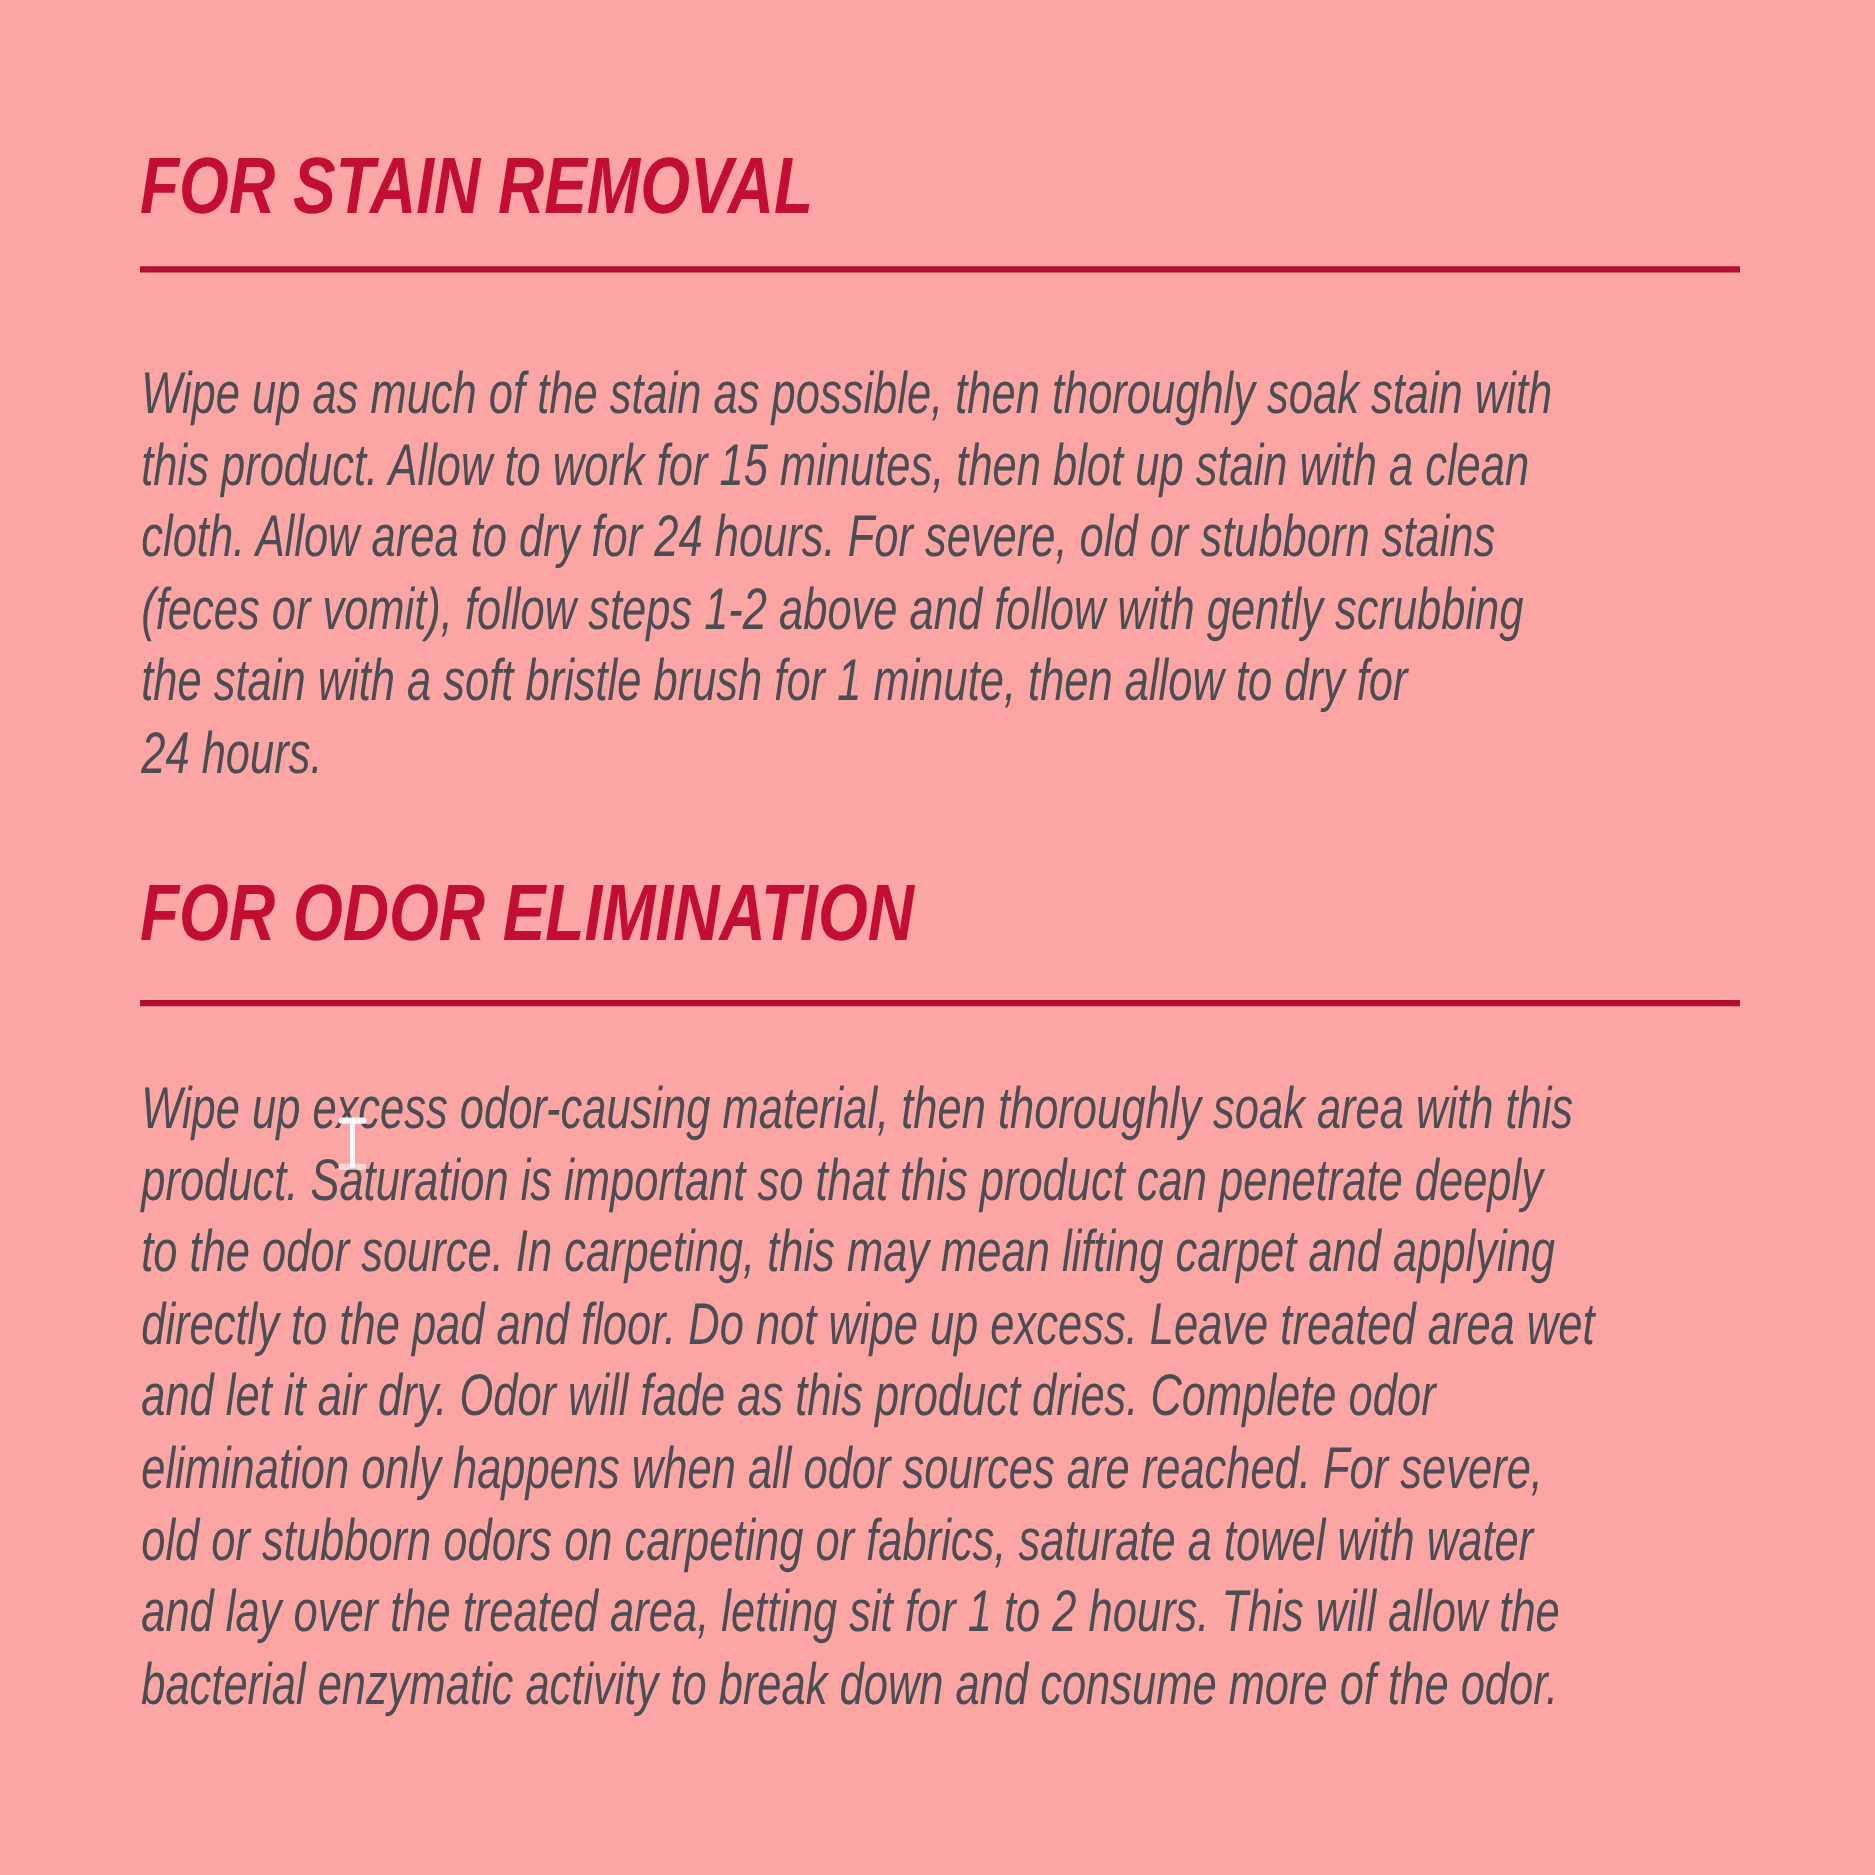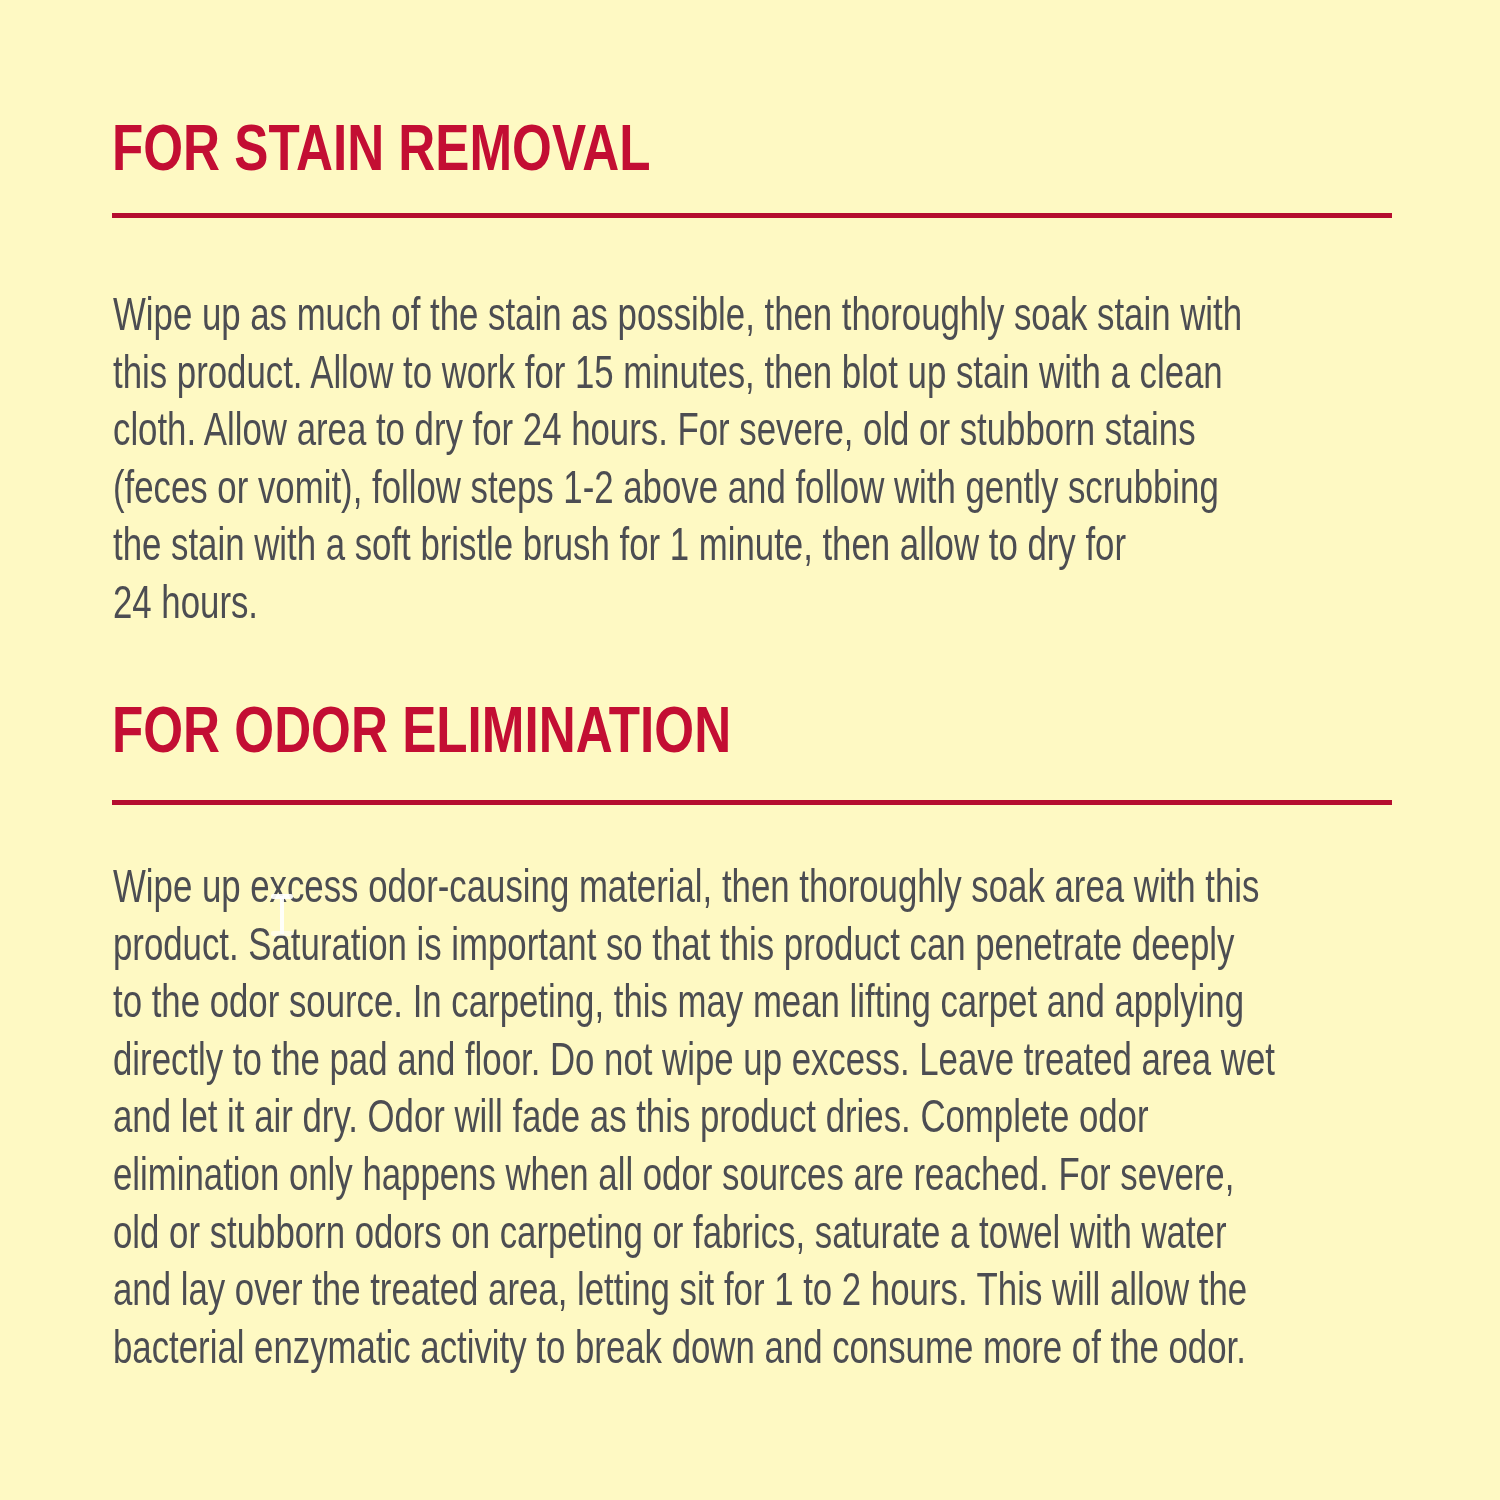--- a/index.html
+++ b/index.html
@@ -4,23 +4,24 @@
 <style>
   html, body {
     margin: 0;
     padding: 0;
     background: #f0f0f1;
   }
   .canvas {
     position: relative;
     width: 1500px;
     height: 1500px;
-    background: #fef9c3;
+    background: #fca5a5;
     overflow: hidden;
     font-family: "Liberation Sans", sans-serif;
+    font-style: italic;
   }
   .heading {
     position: absolute;
     left: 112px;
     margin: 0;
     font-family: "Liberation Sans", sans-serif;
     font-weight: bold;
     font-size: 64px;
     line-height: 64px;
     letter-spacing: 0px;

